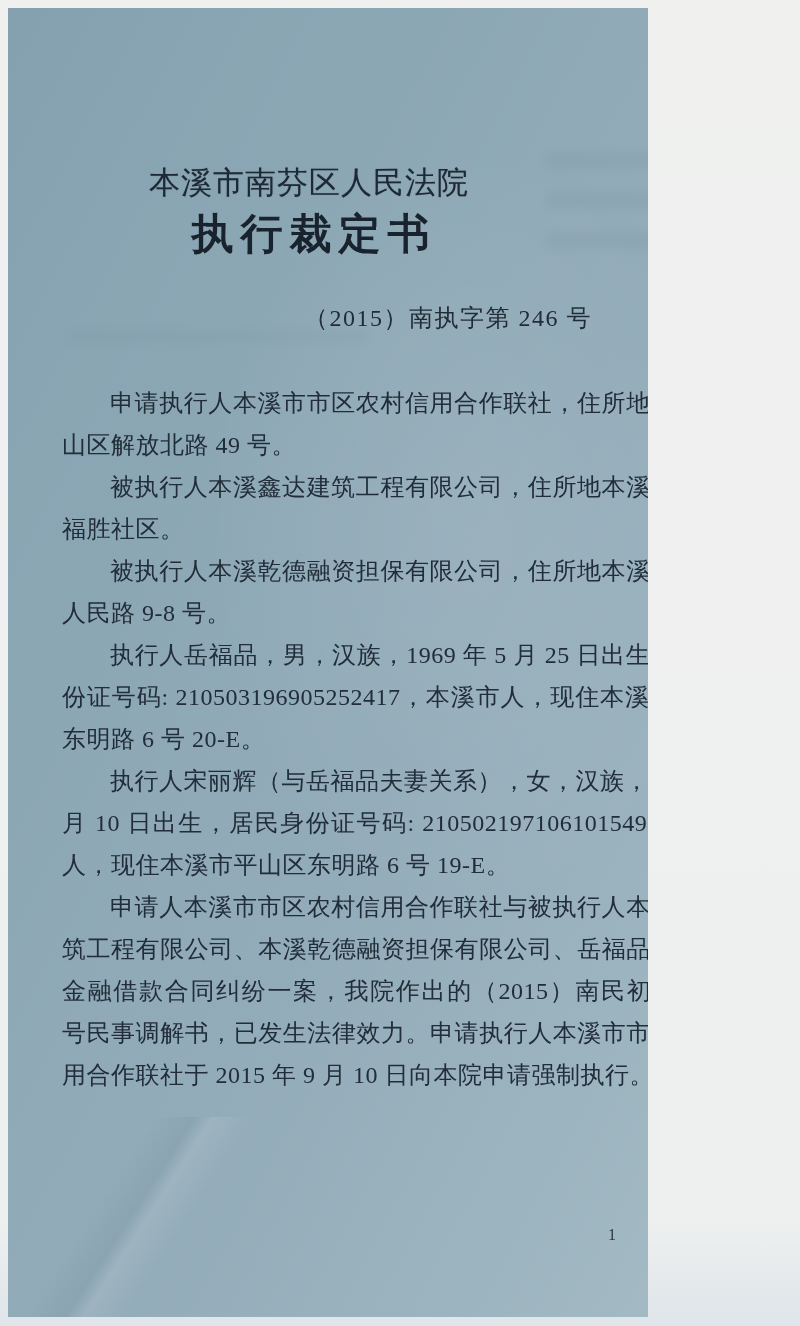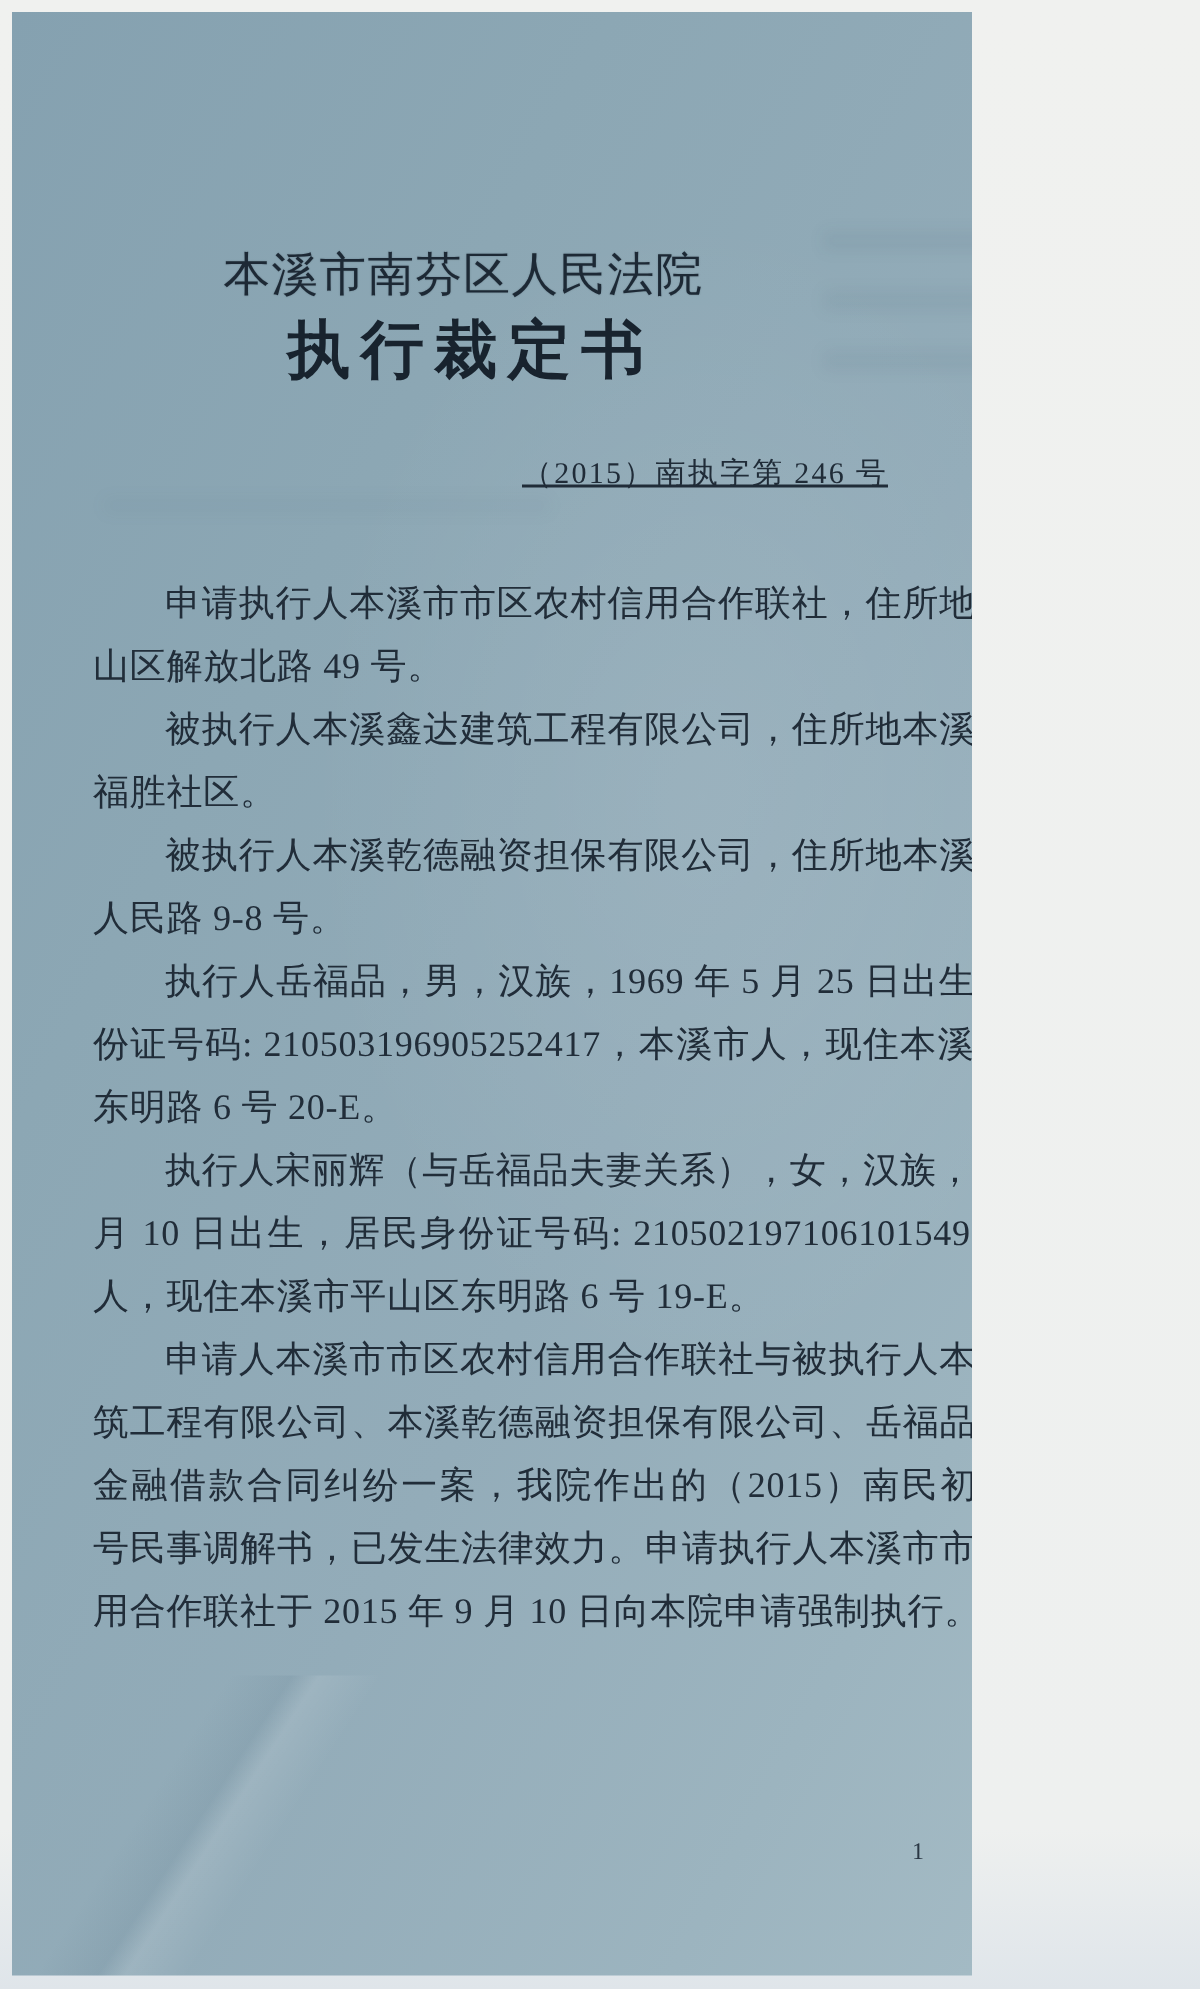--- a/index.html
+++ b/index.html
@@ -82,24 +82,23 @@
     font-size: 42px;
     font-weight: 700;
     letter-spacing: 7px;
     line-height: 54px;
     color: #18232e;
   }
   .case-number {
     position: absolute;
     top: 294px;
     right: 56px;
-    font-size: 20px;
+    font-size: 24px;
     letter-spacing: 1.5px;
     color: #202c38;
-    text-decoration: underline;
   }
   .doc-body {
     position: absolute;
     top: 374px;
     left: 54px;
     width: 687px;
     font-size: 24px;
     line-height: 42px;
     letter-spacing: 0.5px;
     text-align: justify;

